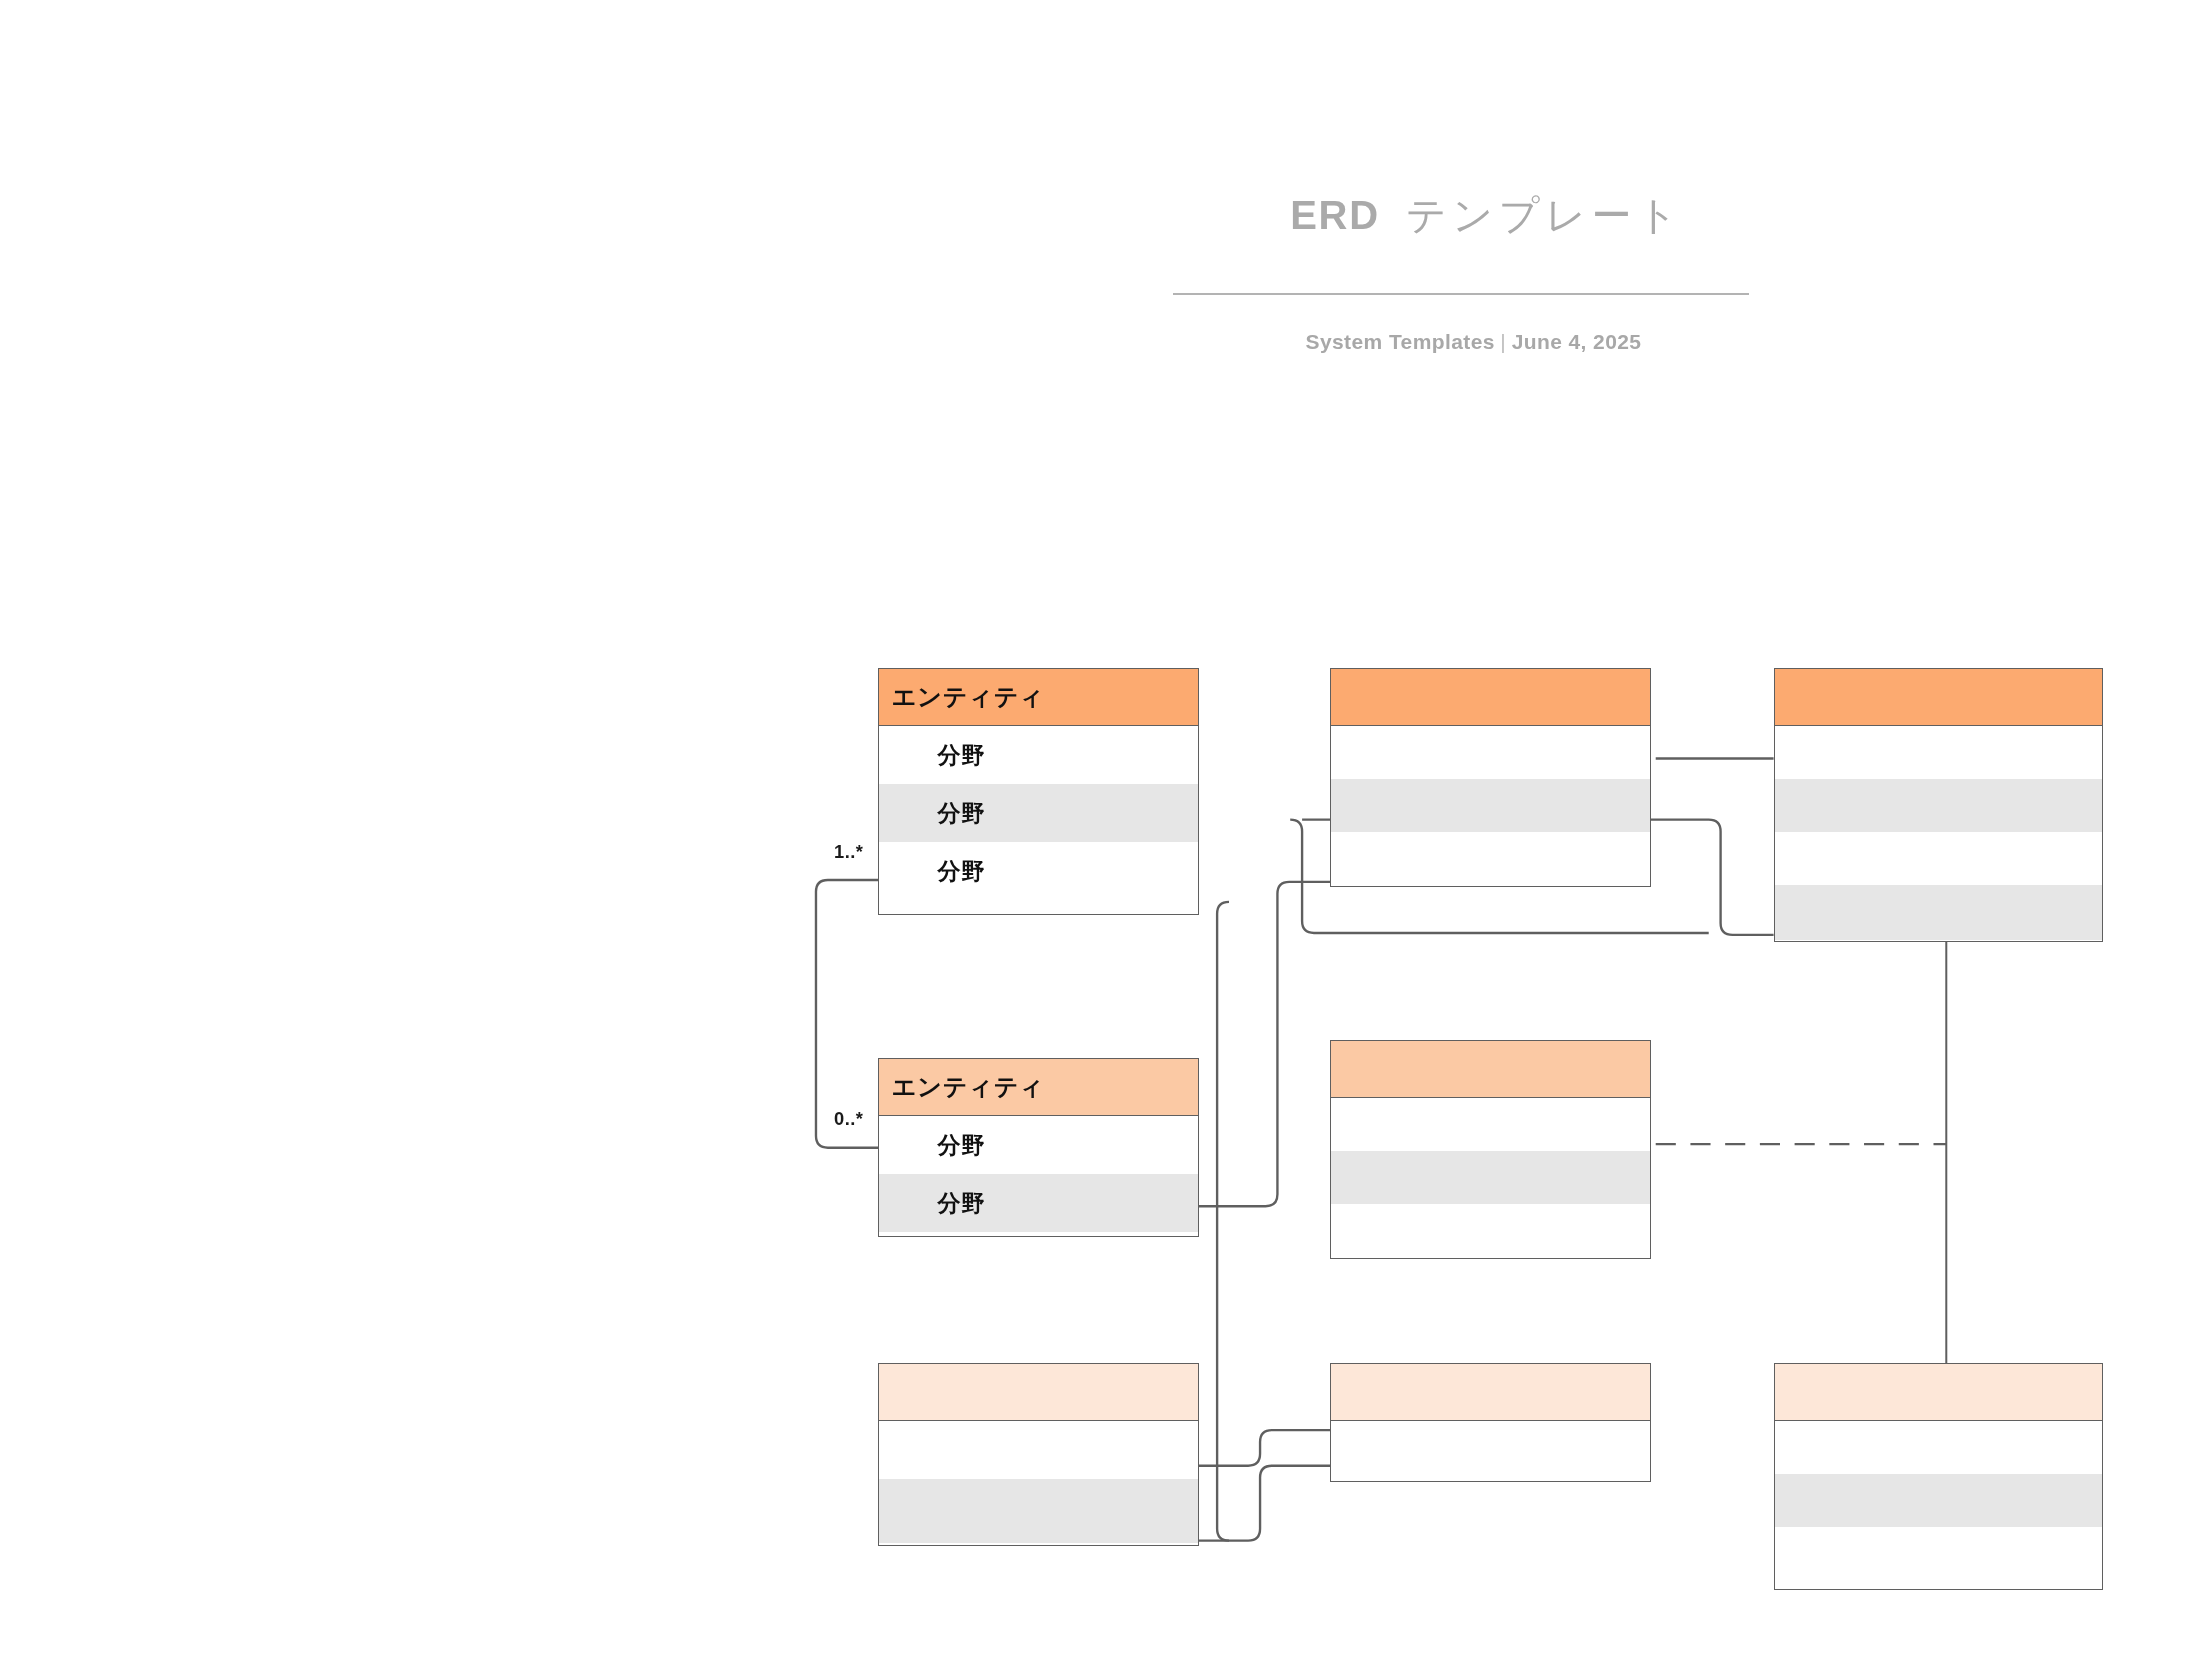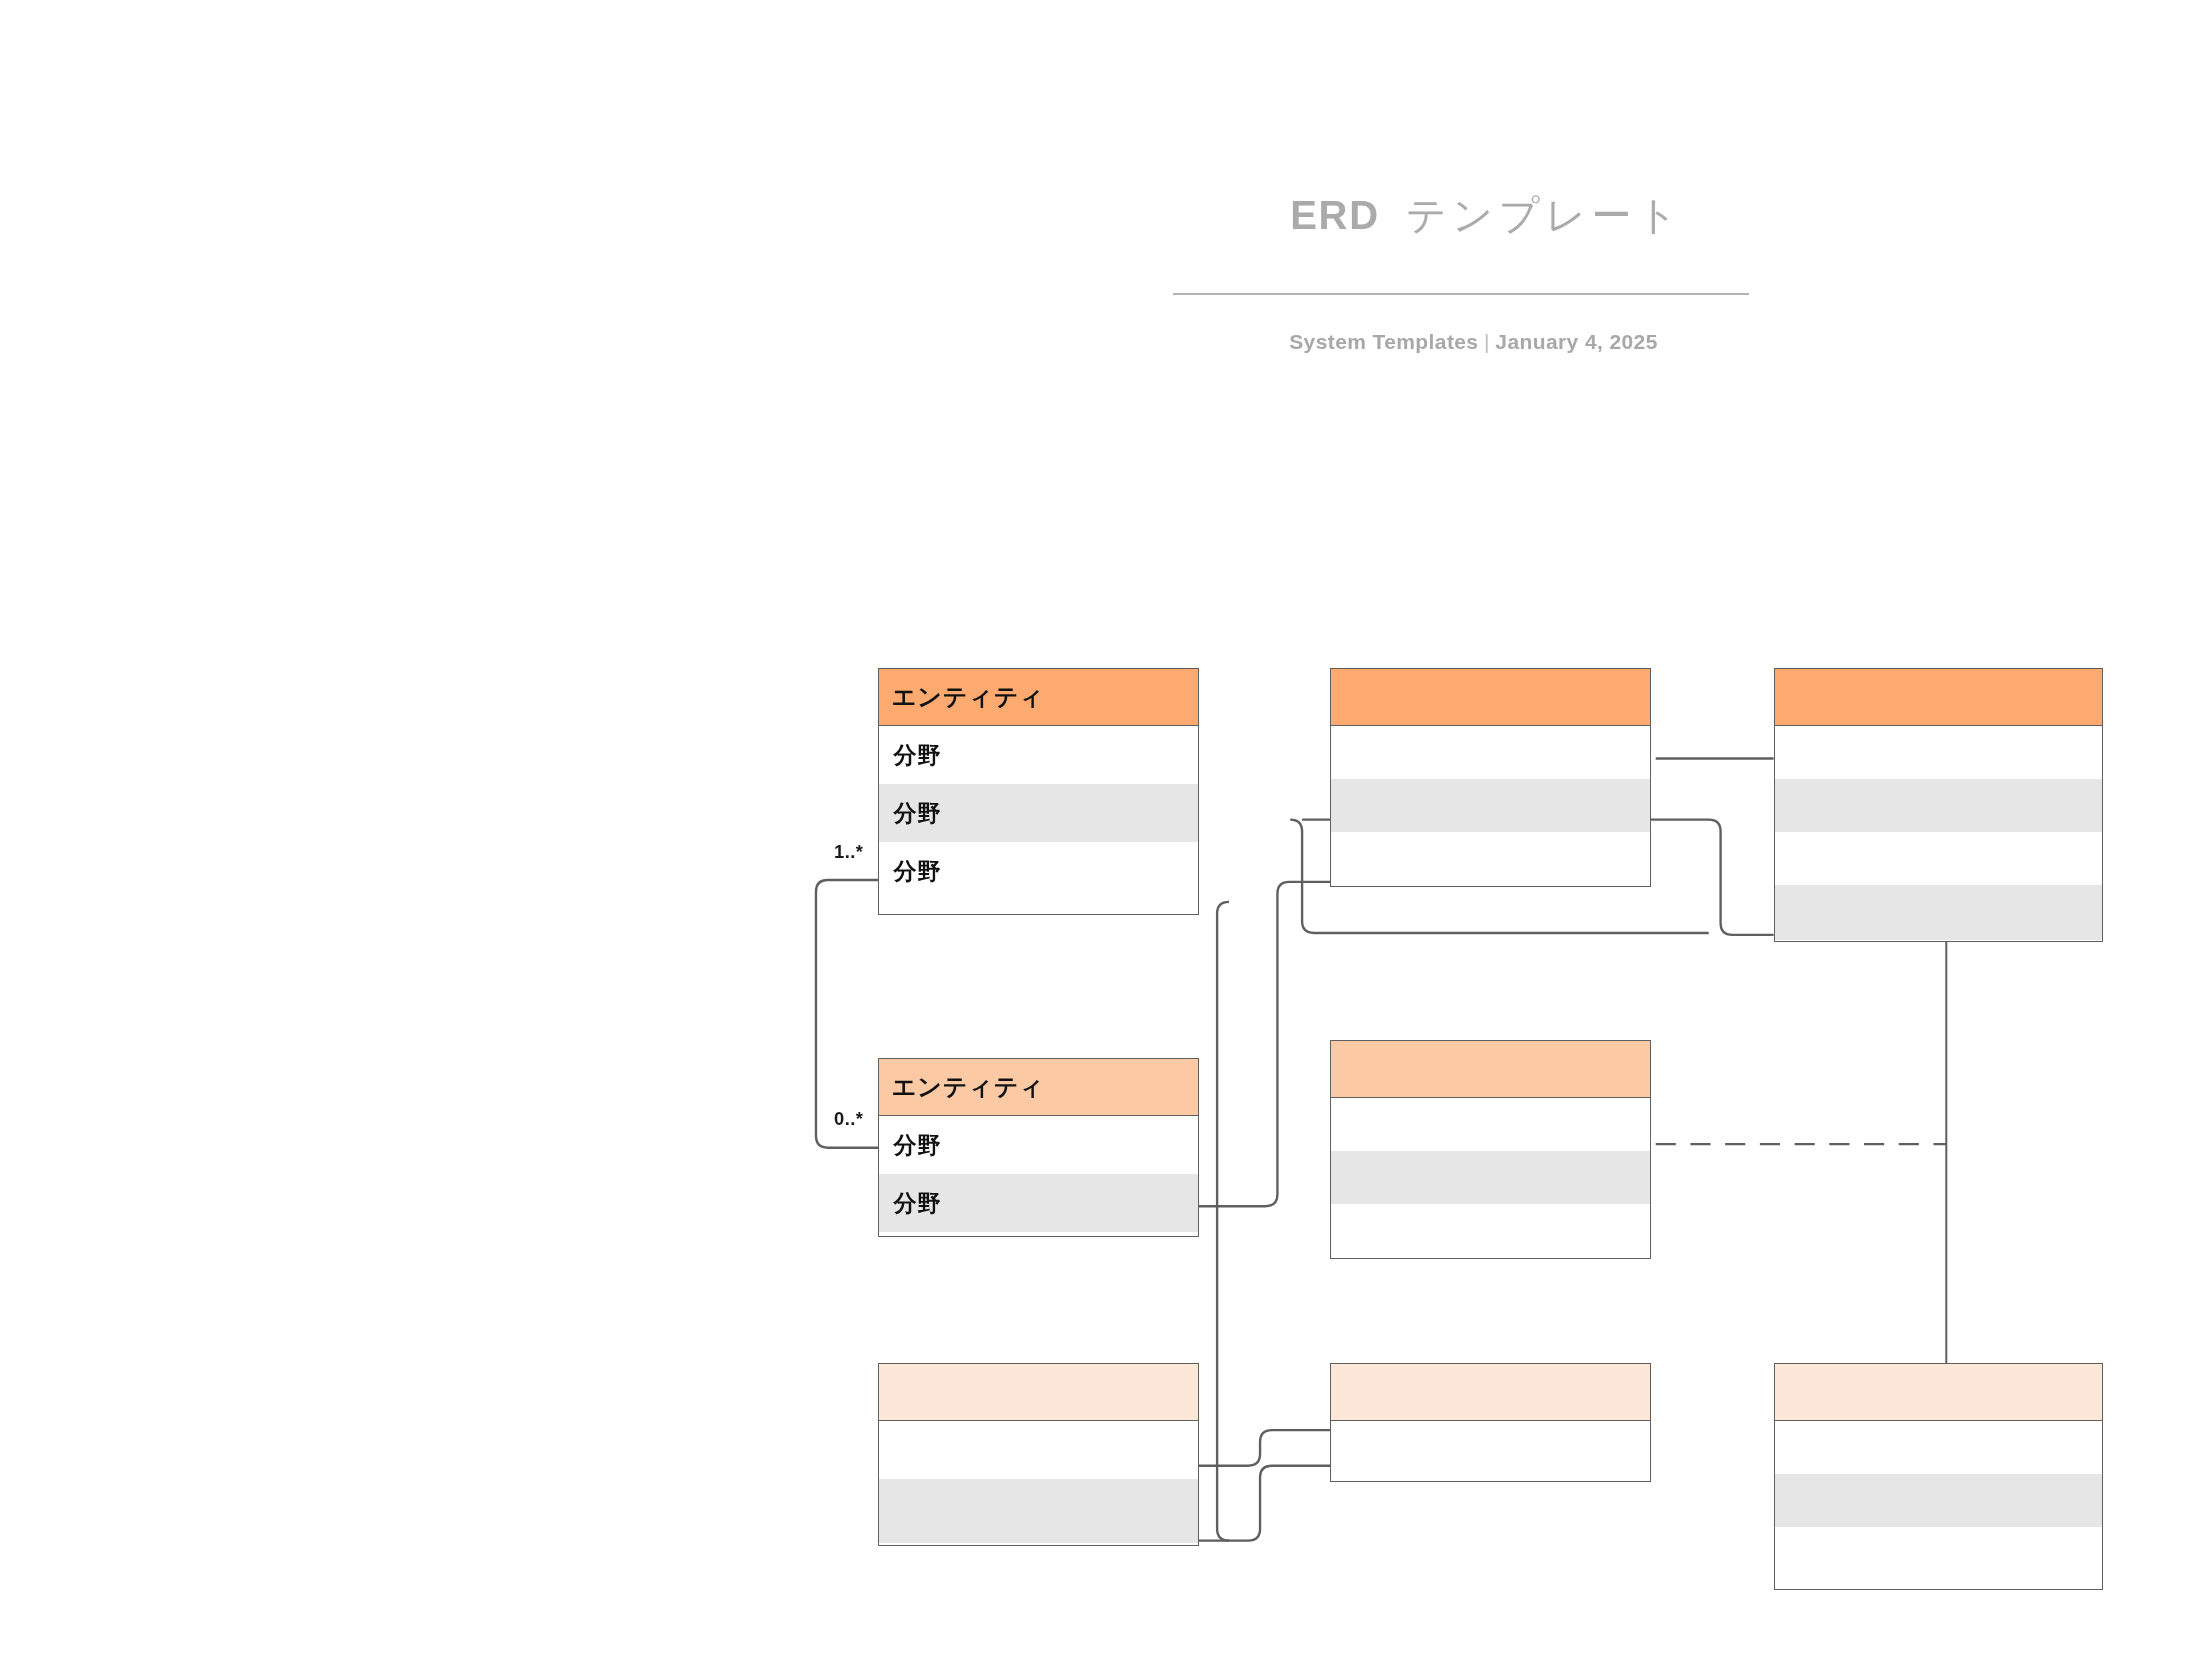--- a/index.html
+++ b/index.html
@@ -97,20 +97,21 @@
     box-sizing: border-box;
     display: flex;
     align-items: center;
     padding-left: 14.6px;
   }
   .entity-row .row-text {
     font-size: 23px;
     font-weight: 700;
     color: #111111;
     letter-spacing: 0.9px;
+    margin-left: 44px;
   }
   .row-white { background: #ffffff; }
   .row-gray  { background: #e6e6e6; }
 
   
   .tone-1 { background: #fcaa70; }
   .tone-2 { background: #fbc9a4; }
   .tone-3 { background: #fde7d8; }
 
   
@@ -125,21 +126,21 @@
 </style>
 </head>
 <body>
 
 <div id="doc-header">
   <div id="doc-title">
     <span>ERD</span><span>&nbsp;&nbsp;</span><span class="title-jp">テンプレート</span>
   </div>
   <div id="doc-rule"></div>
   <div id="doc-subtitle">
-    <span>System Templates</span><span class="sep">|</span><span>January 4, 2025</span>
+    <span>System Templates</span><span class="sep">|</span><span>June 4, 2025</span>
   </div>
 </div>
 
 <div id="diagram">
 
   <svg id="connector-layer" viewBox="0 0 2400 1833" xmlns="http://www.w3.org/2000/svg">
     <g fill="none" stroke="#5f5f5f" stroke-width="2.6" stroke-linecap="butt" stroke-linejoin="round">
 
       <path d="M 961 963 L 906 963 Q 893 963 893 976 L 893 1243 Q 893 1256 906 1256 L 961 1256"></path>
 

